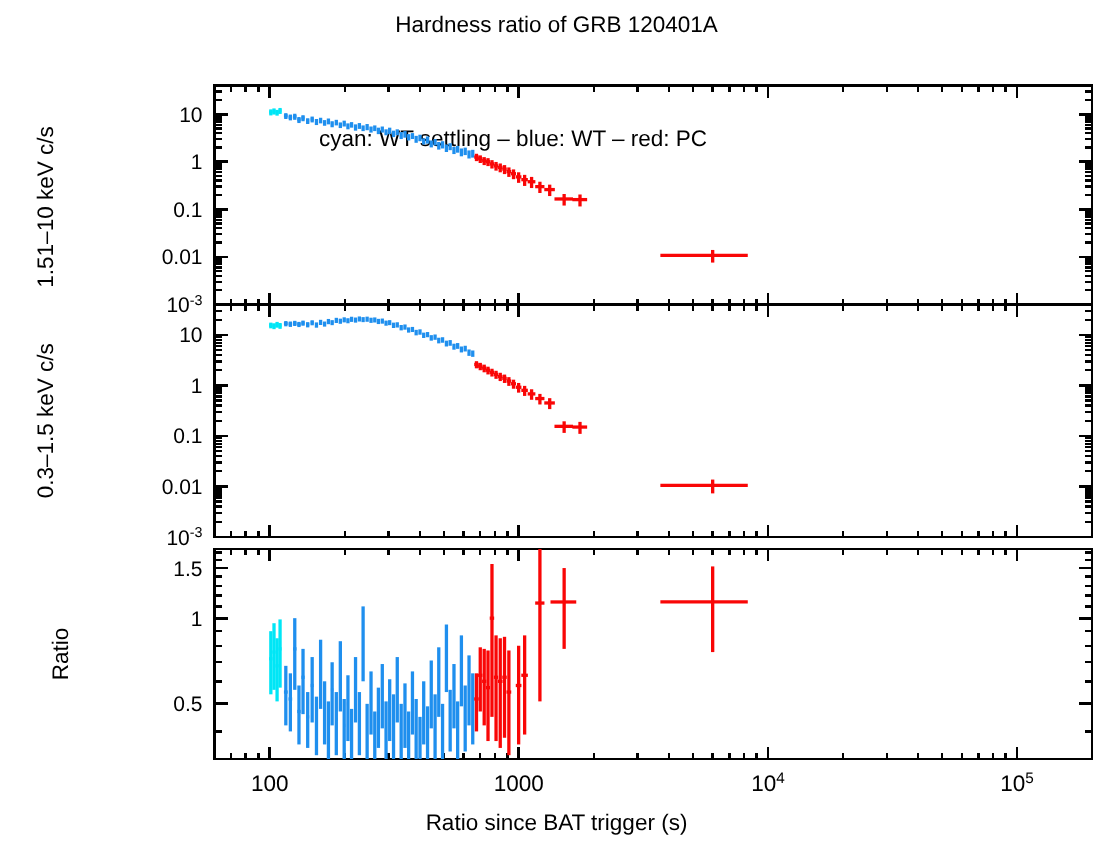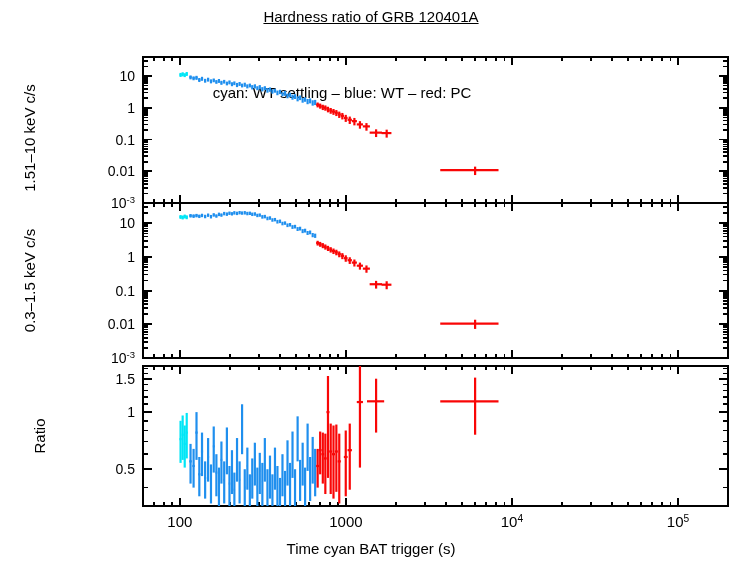--- a/index.html
+++ b/index.html
@@ -1,20 +1,20 @@
 <!DOCTYPE html>
 <html><head>
 <meta charset="utf-8">
 <style>
   html,body{margin:0;padding:0;background:#ffffff;}
   body{width:742px;height:566px;overflow:hidden;
        font-family:"Liberation Sans", sans-serif; color:#000;}
   #root{position:relative;width:742px;height:566px;}
   .abs{position:absolute;}
-  .ttl{ text-align:center; font-size:15px; color:#000; white-space:nowrap;text-decoration:underline;}
+  .ttl{ text-align:center; font-size:15px; color:#000; white-space:nowrap;}
   .sub{ text-align:center; font-size:15px; color:#000; white-space:nowrap;}
   .axlabel{font-size:15px;white-space:nowrap;}
   svg{display:block;}
 </style>
 </head>
 <body>
 
 <div id="root">
 
   <div class="abs ttl" style="left:0;top:8px;width:742px;">Hardness ratio of GRB 120401A</div>
@@ -881,15 +881,15 @@
         <text x="179.83962120451605" y="527" font-size="15" font-family="&quot;Liberation Sans&quot;, sans-serif" fill="#000000" text-anchor="middle">100</text>
         <text x="345.89699708886485" y="527" font-size="15" font-family="&quot;Liberation Sans&quot;, sans-serif" fill="#000000" text-anchor="middle">1000</text>
         <text x="511.9543729732136" y="527" font-size="15" font-family="&quot;Liberation Sans&quot;, sans-serif" fill="#000000" text-anchor="middle"><tspan>10</tspan><tspan dy="-5" font-size="10.200000000000001">4</tspan></text>
         <text x="678.0117488575625" y="527" font-size="15" font-family="&quot;Liberation Sans&quot;, sans-serif" fill="#000000" text-anchor="middle"><tspan>10</tspan><tspan dy="-5" font-size="10.200000000000001">5</tspan></text>
         <text x="35" y="138" font-size="15" font-family="&quot;Liberation Sans&quot;, sans-serif" fill="#000000" text-anchor="middle" transform="rotate(-90 35 138)">1.51–10 keV c/s</text>
         <text x="35" y="280.5" font-size="15" font-family="&quot;Liberation Sans&quot;, sans-serif" fill="#000000" text-anchor="middle" transform="rotate(-90 35 280.5)">0.3–1.5 keV c/s</text>
         <text x="45" y="436" font-size="15" font-family="&quot;Liberation Sans&quot;, sans-serif" fill="#000000" text-anchor="middle" transform="rotate(-90 45 436)">Ratio</text>
       </svg>
     </div>
 
-  <div class="abs axlabel" style="left:0;top:540px;width:742px;text-align:center;">Time cyan BAT trigger (s)</div>
+  <div class="abs axlabel" style="left:0;top:540px;width:742px;text-align:center;">Ratio since BAT trigger (s)</div>
 
 </div>
 
 </body></html>

